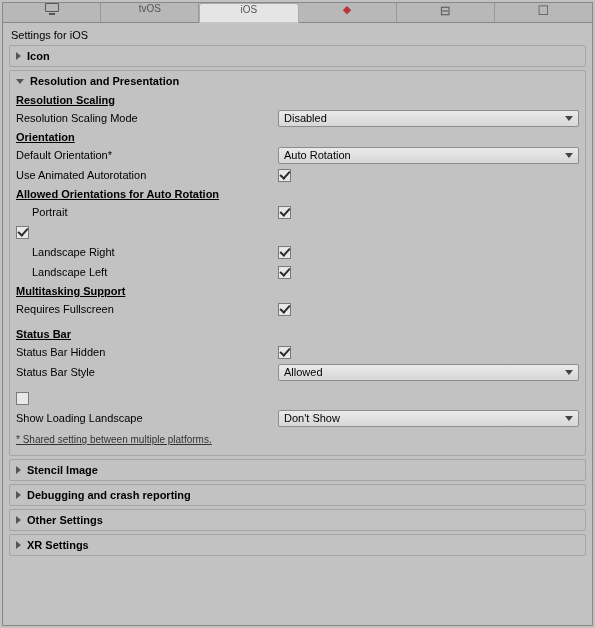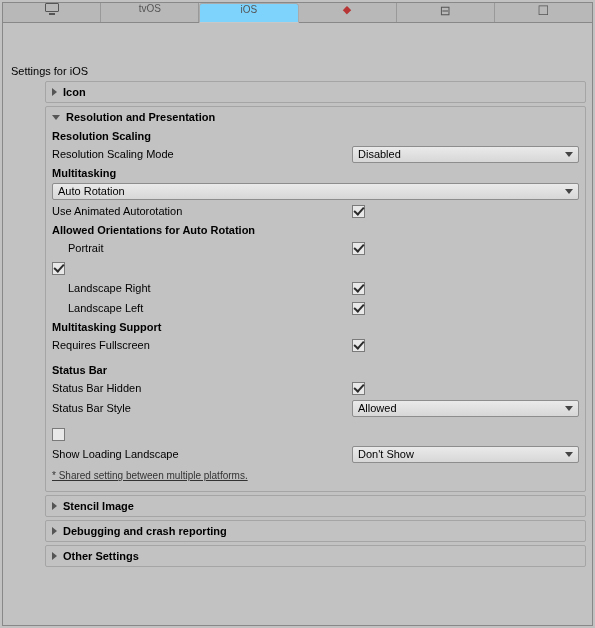--- a/index.html
+++ b/index.html
@@ -30,44 +30,42 @@
     display: flex;
     justify-content: center;
     background: #b8b8b8;
     border-right: 1px solid #999;
     font-size: 10px;
     color: #555;
     position: relative;
   }
   .tab:last-child { border-right: none; }
   .tab.active {
-    background: #7dd3fc;
+    background: #e5e5e5;
     border-bottom: 1px solid #c8c8c8;
     margin-bottom: -1px;
     border-top: 1px solid #aaa;
     border-left: 1px solid #aaa;
     border-right: 1px solid #aaa;
     border-radius: 3px 3px 0 0;
   }
   .content {
     padding: 3px 6px 6px 6px;
     flex: 1;
     overflow: auto;
   }
   .title-row {
     font-size: 11px;
     padding: 3px 2px 4px 2px;
-    margin-top: 36px;
   }
   .section {
     background: #c2c2c2;
     border: 1px solid #a5a5a5;
     border-radius: 2px;
     margin-bottom: 3px;
-    margin-left: 36px;
   }
   .section-header {
     display: flex;
     align-items: center;
     padding: 4px 6px;
     font-weight: bold;
     font-size: 11px;
     cursor: default;
   }
   .toggle-arrow {
@@ -85,28 +83,29 @@
     border-right: 4px solid transparent;
     border-top: 5px solid #555;
   }
   .section-body {
     padding: 0 6px 6px 6px;
   }
   .sub-head {
     font-weight: bold;
     font-size: 11px;
     padding: 3px 0 2px 0;
+    text-decoration: underline;
   }
   .row {
     display: flex;
     align-items: center;
     min-height: 20px;
   }
   .row .label {
-    width: 300px;
+    width: 262px;
     padding-left: 0;
     font-size: 11px;
   }
   .row .label.indent {
     padding-left: 16px;
   }
   .row .control {
     flex: 1;
     display: flex;
     align-items: center;
@@ -216,22 +215,23 @@
         <div class="row">
           <div class="label">Resolution Scaling Mode</div>
           <div class="control">
             <div class="dropdown">
               <span>Disabled</span>
               <span class="dd-arrow"></span>
             </div>
           </div>
         </div>
 
-        <div class="sub-head">Multitasking</div>
-        <div class="row">
+        <div class="sub-head">Orientation</div>
+        <div class="row">
+          <div class="label">Default Orientation*</div>
           <div class="control">
             <div class="dropdown">
               <span>Auto Rotation</span>
               <span class="dd-arrow"></span>
             </div>
           </div>
         </div>
         <div class="row">
           <div class="label">Use Animated Autorotation</div>
           <div class="control">
@@ -324,15 +324,21 @@
       </div>
     </div>
 
     <div class="section">
       <div class="section-header">
         <span class="toggle-arrow collapsed"></span>
         <span>Other Settings</span>
       </div>
     </div>
 
+    <div class="section">
+      <div class="section-header">
+        <span class="toggle-arrow collapsed"></span>
+        <span>XR Settings</span>
+      </div>
+    </div>
 
   </div>
 </div>
 
 </body></html>

